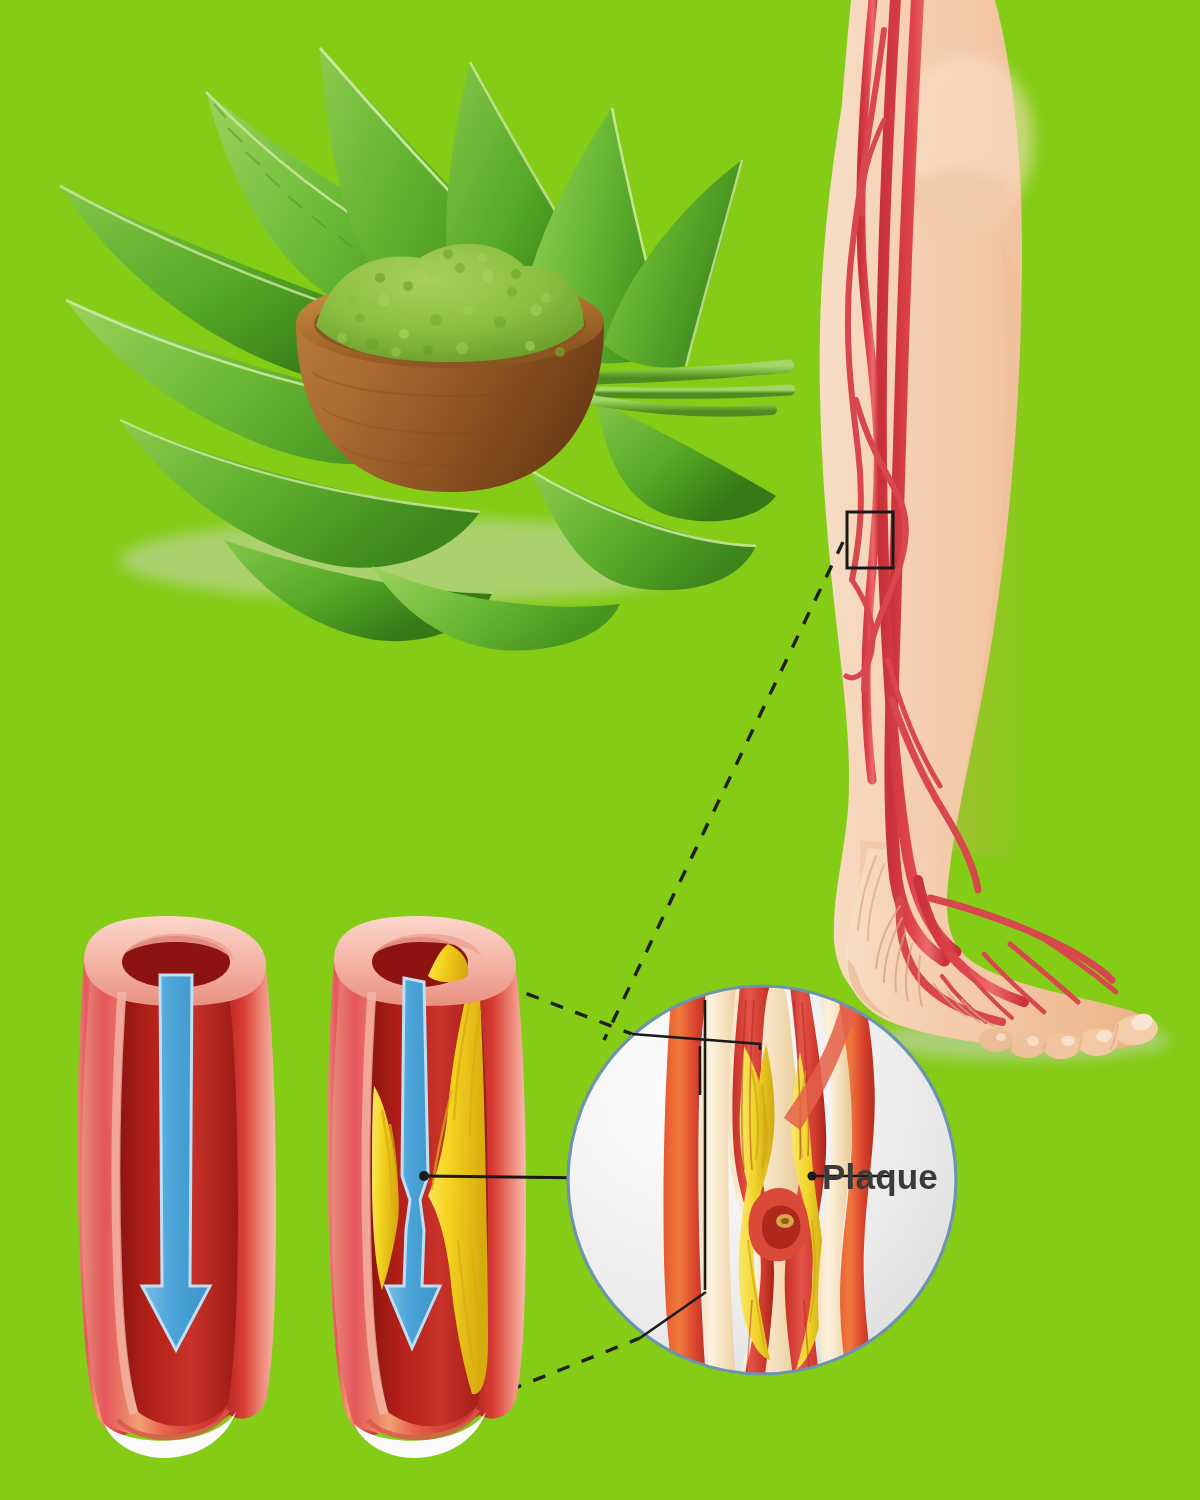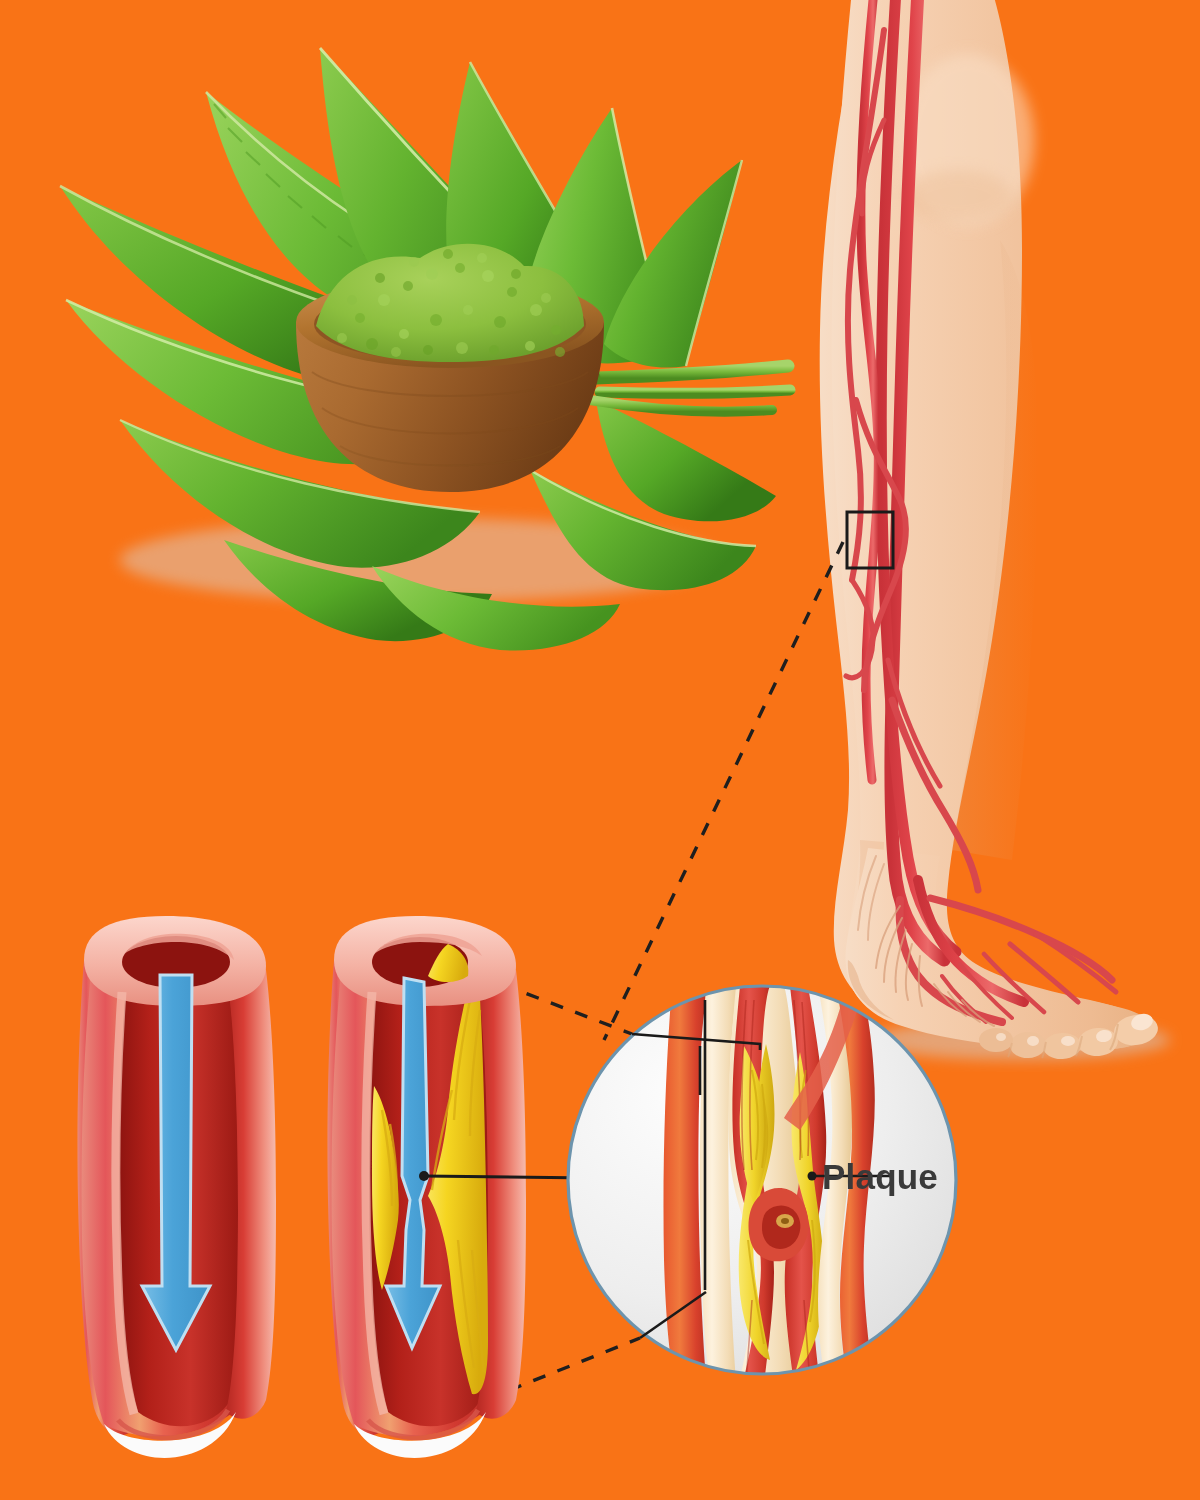--- a/index.html
+++ b/index.html
@@ -7,21 +7,21 @@
     padding: 0;
     background: #ffffff;
   }
   body {
     font-family: "Liberation Sans", sans-serif;
   }
   #stage {
     position: relative;
     width: 1200px;
     height: 1500px;
-    background: #f97316;
+    background: #84cc16;
     overflow: hidden;
   }
   .layer { position: absolute; top: 0; left: 0; width: 1200px; height: 1500px; }
   .plaque-label {
     position: absolute;
     left: 822px;
     top: 1157px;
     font-family: "Liberation Sans", sans-serif;
     font-size: 35px;
     font-weight: bold;

